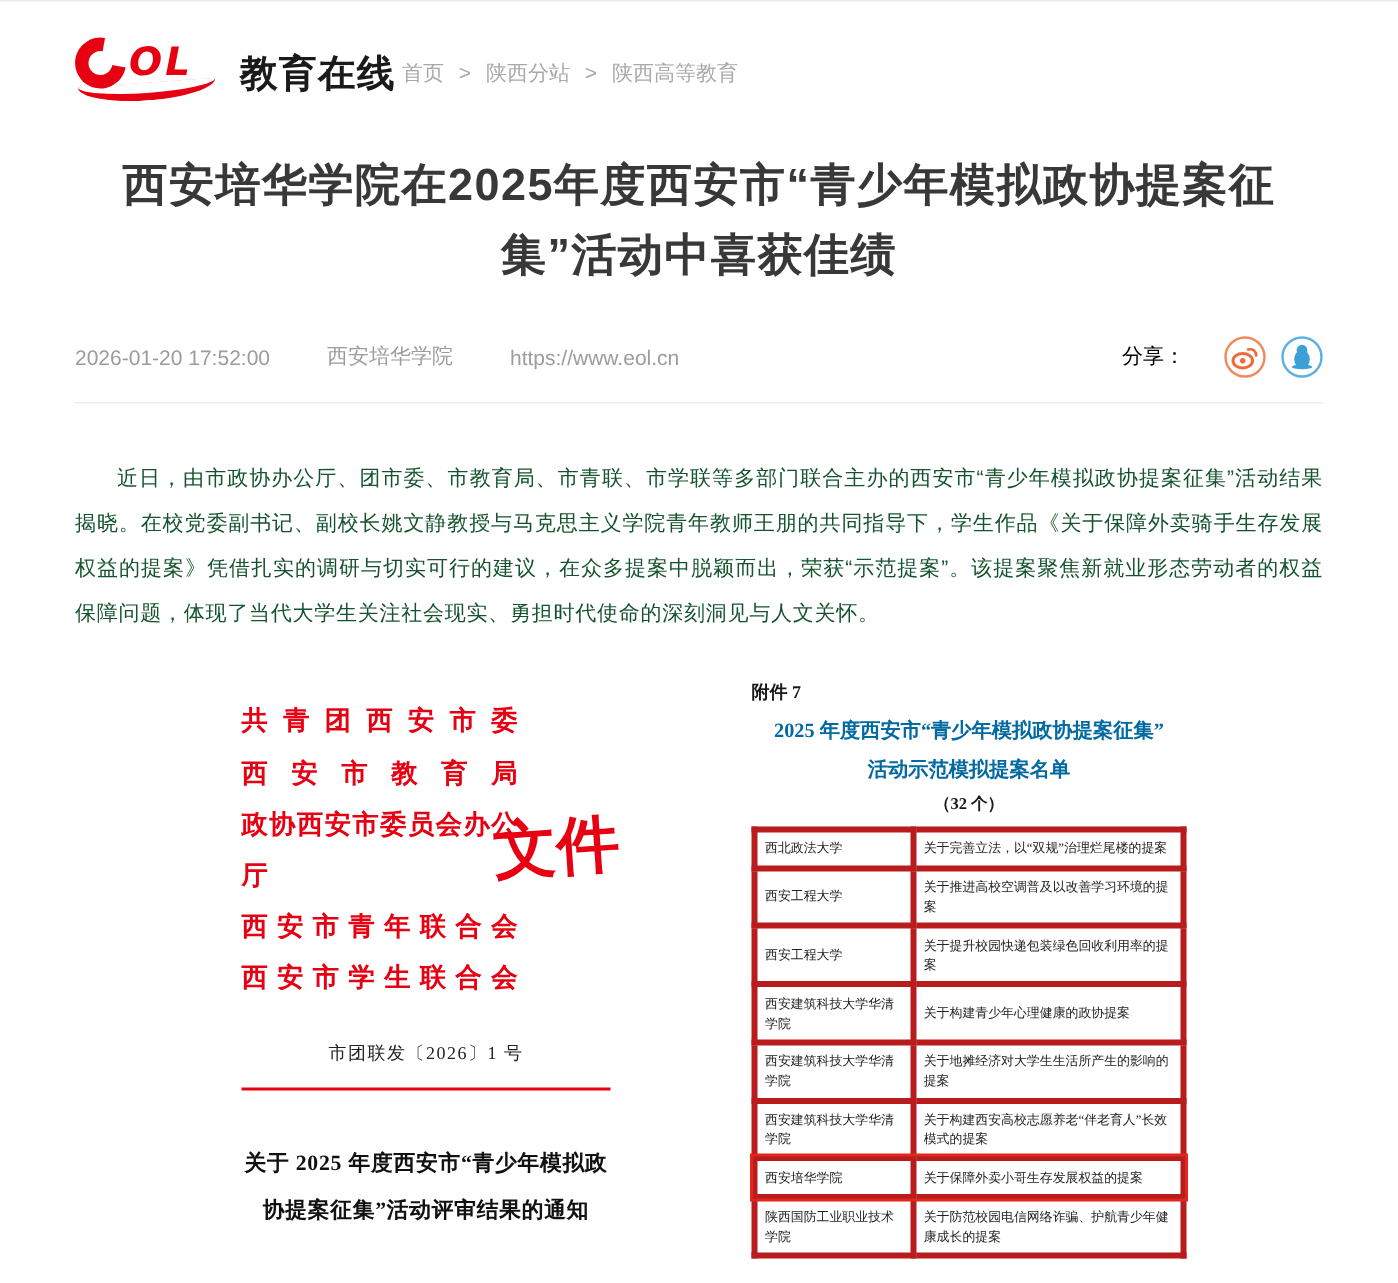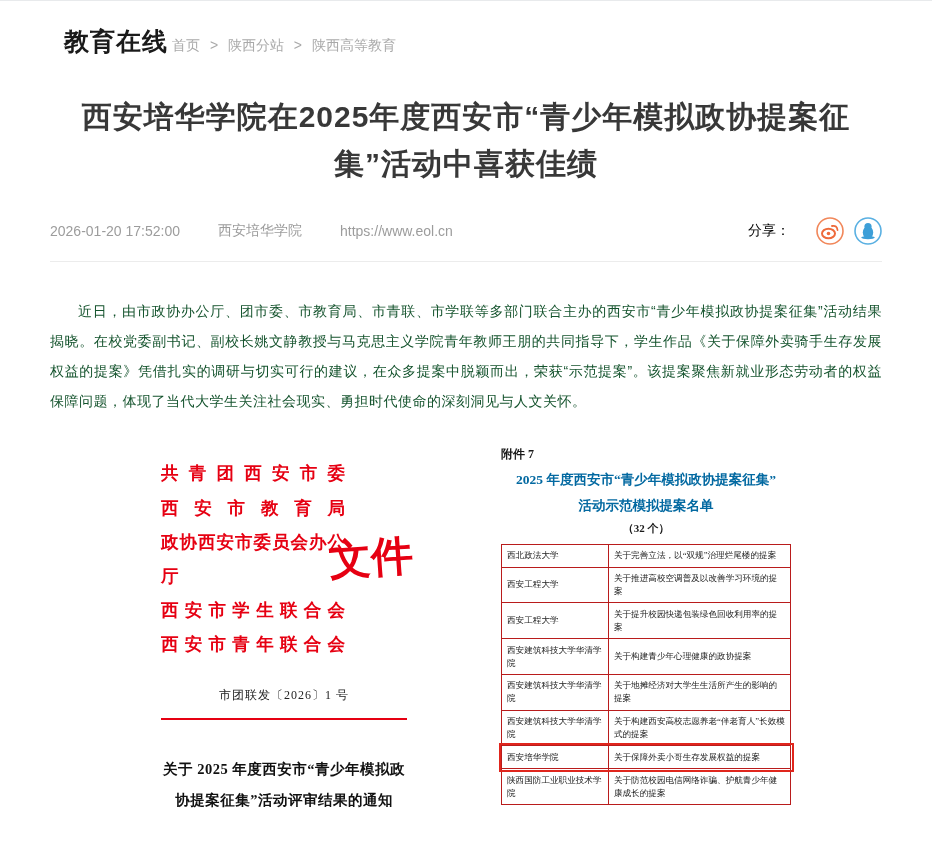--- a/index.html
+++ b/index.html
@@ -88,32 +88,37 @@
   .doc-right-title {
     text-align:center; font-weight:bold; color:#0369a1;
     font-size:13.5px; line-height:1.9; margin-top:4px;
   }
   .doc-right-count { text-align:center; font-size:11px; font-weight:bold; color:#1a1a1a; margin-top:2px; }
   table.proposal-table {
     width:100%; border-collapse:collapse; margin-top:8px;
     font-size:8.6px; color:#222;
   }
   table.proposal-table td {
-    border:1px solid #b91c1c; padding:4.5px 5px; line-height:1.5; vertical-align:middle;
+    border:4px solid #b91c1c; padding:4.5px 5px; line-height:1.5; vertical-align:middle;
   }
   table.proposal-table td.school { width:37%; }
   tr.highlight { outline:2px solid #e0261d; outline-offset:1px; }
 </style>
 </head>
 <body>
 
 <div class="container">
 
   <div class="site-header">
     <div class="logo">
+      <div class="logo-mark">
+        <div class="logo-e"></div>
+        <div class="logo-ol">OL</div>
+        <div class="logo-swoosh"></div>
+      </div>
       <div class="site-name">教育在线</div>
     </div>
     <div class="breadcrumb">
       <span class="crumb">首页</span>
       <span class="sep">&gt;</span>
       <span class="crumb">陕西分站</span>
       <span class="sep">&gt;</span>
       <span class="crumb">陕西高等教育</span>
     </div>
   </div>
@@ -146,22 +151,22 @@
 
   <p class="article-body">近日，由市政协办公厅、团市委、市教育局、市青联、市学联等多部门联合主办的西安市“青少年模拟政协提案征集”活动结果揭晓。在校党委副书记、副校长姚文静教授与马克思主义学院青年教师王朋的共同指导下，学生作品《关于保障外卖骑手生存发展权益的提案》凭借扎实的调研与切实可行的建议，在众多提案中脱颖而出，荣获“示范提案”。该提案聚焦新就业形态劳动者的权益保障问题，体现了当代大学生关注社会现实、勇担时代使命的深刻洞见与人文关怀。</p>
 
   <div class="docs-row">
 
     <div class="doc doc-left">
       <div class="red-head">
         <div class="red-line">共青团西安市委</div>
         <div class="red-line">西安市教育局</div>
         <div class="red-line">政协西安市委员会办公厅</div>
+        <div class="red-line">西安市青年联合会</div>
         <div class="red-line">西安市学生联合会</div>
-        <div class="red-line">西安市青年联合会</div>
         <div class="doc-stamp">文件</div>
       </div>
       <div class="doc-number">市团联发〔2026〕1 号</div>
       <div class="red-rule"></div>
       <div class="doc-left-heading">关于 2025 年度西安市“青少年模拟政协提案征集”活动评审结果的通知</div>
 
     </div>
 
     <div class="doc doc-right">
       <div class="attachment-label">附件 7</div>

